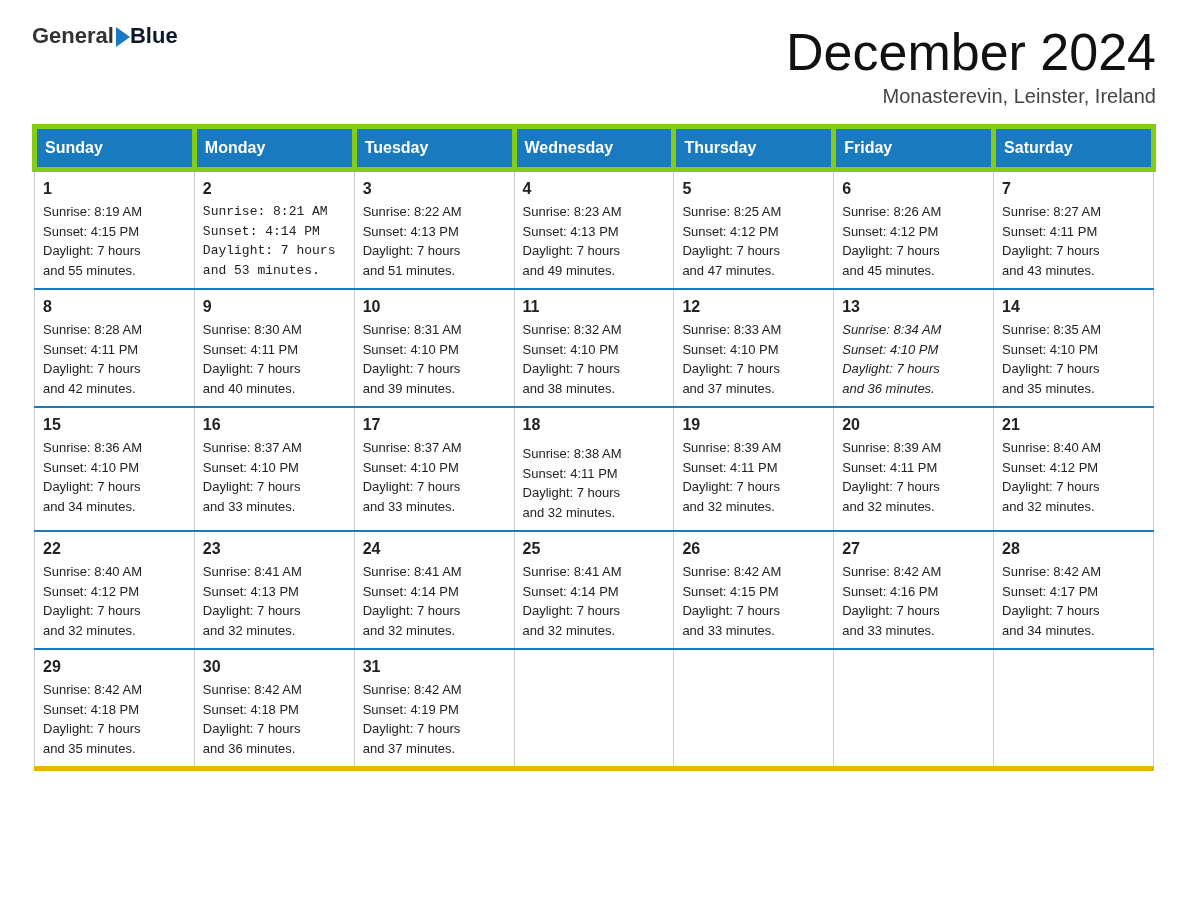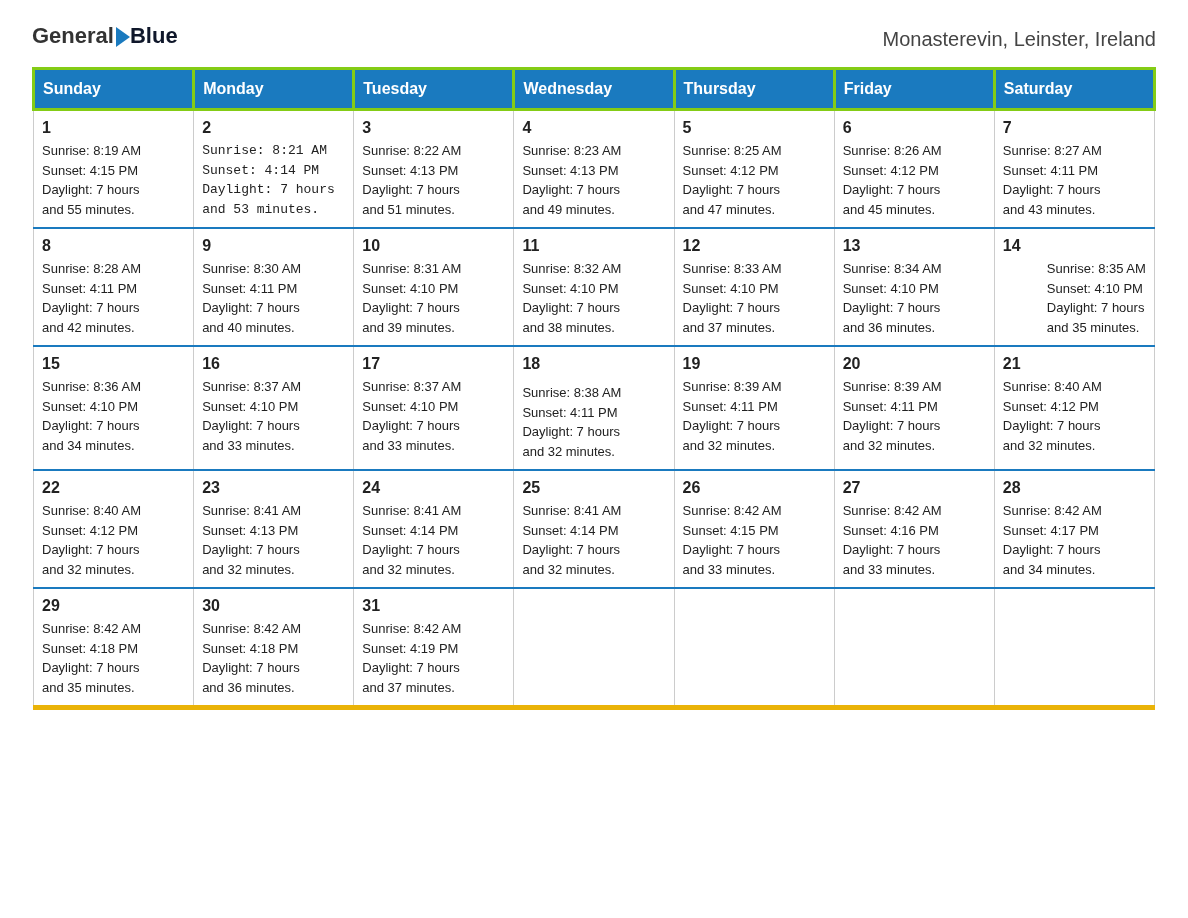--- a/index.html
+++ b/index.html
@@ -62,21 +62,21 @@
       border-collapse: collapse;
       table-layout: fixed;
     }
     thead tr th {
       background: #1a7abf;
       color: #fff;
       font-size: 16px;
       font-weight: bold;
       padding: 10px 8px;
       text-align: left;
-      border: 3px solid #84cc16;
+      border: 5px solid #84cc16;
     }
     tbody tr td {
       vertical-align: top;
       padding: 8px 8px;
       font-size: 13px;
       color: #222;
       border: 1px solid #ccc;
       min-height: 100px;
       height: 110px;
     }
@@ -105,20 +105,21 @@
   <div class="logo">
     <div class="logo-wrapper">
       <div class="logo-row">
         <span class="logo-text">General</span>
         <div class="logo-icon"></div>
       </div>
       <span class="logo-text" style="color:#0f172a;">Blue</span>
     </div>
   </div>
   <div class="title-block">
+    <div class="month-title">December 2024</div>
     <div class="location">Monasterevin, Leinster, Ireland</div>
   </div>
 </div>
 
 <table>
   <thead>
     <tr>
     <th>Sunday</th>
         <th>Monday</th>
         <th>Tuesday</th>
@@ -211,28 +212,28 @@
         </td>
         <td>
           <span class="day-num">12</span>
           <div class="day-info" style="white-space: pre-line;">Sunrise: 8:33 AM
 Sunset: 4:10 PM
 Daylight: 7 hours
 and 37 minutes.</div>
         </td>
         <td>
           <span class="day-num">13</span>
-          <div class="day-info" style="white-space: pre-line;">Sunrise: 8:34 AM
+          <div class="day-info" style="white-space: pre-line; font-style: italic;">Sunrise: 8:34 AM
 Sunset: 4:10 PM
 Daylight: 7 hours
 and 36 minutes.</div>
         </td>
         <td>
           <span class="day-num">14</span>
-          <div class="day-info" style="white-space: pre-line; margin-left: 44px;">Sunrise: 8:35 AM
+          <div class="day-info" style="white-space: pre-line;">Sunrise: 8:35 AM
 Sunset: 4:10 PM
 Daylight: 7 hours
 and 35 minutes.</div>
         </td>
       </tr>
       <tr>
         <td>
           <span class="day-num">15</span>
           <div class="day-info" style="white-space: pre-line;">Sunrise: 8:36 AM
 Sunset: 4:10 PM

